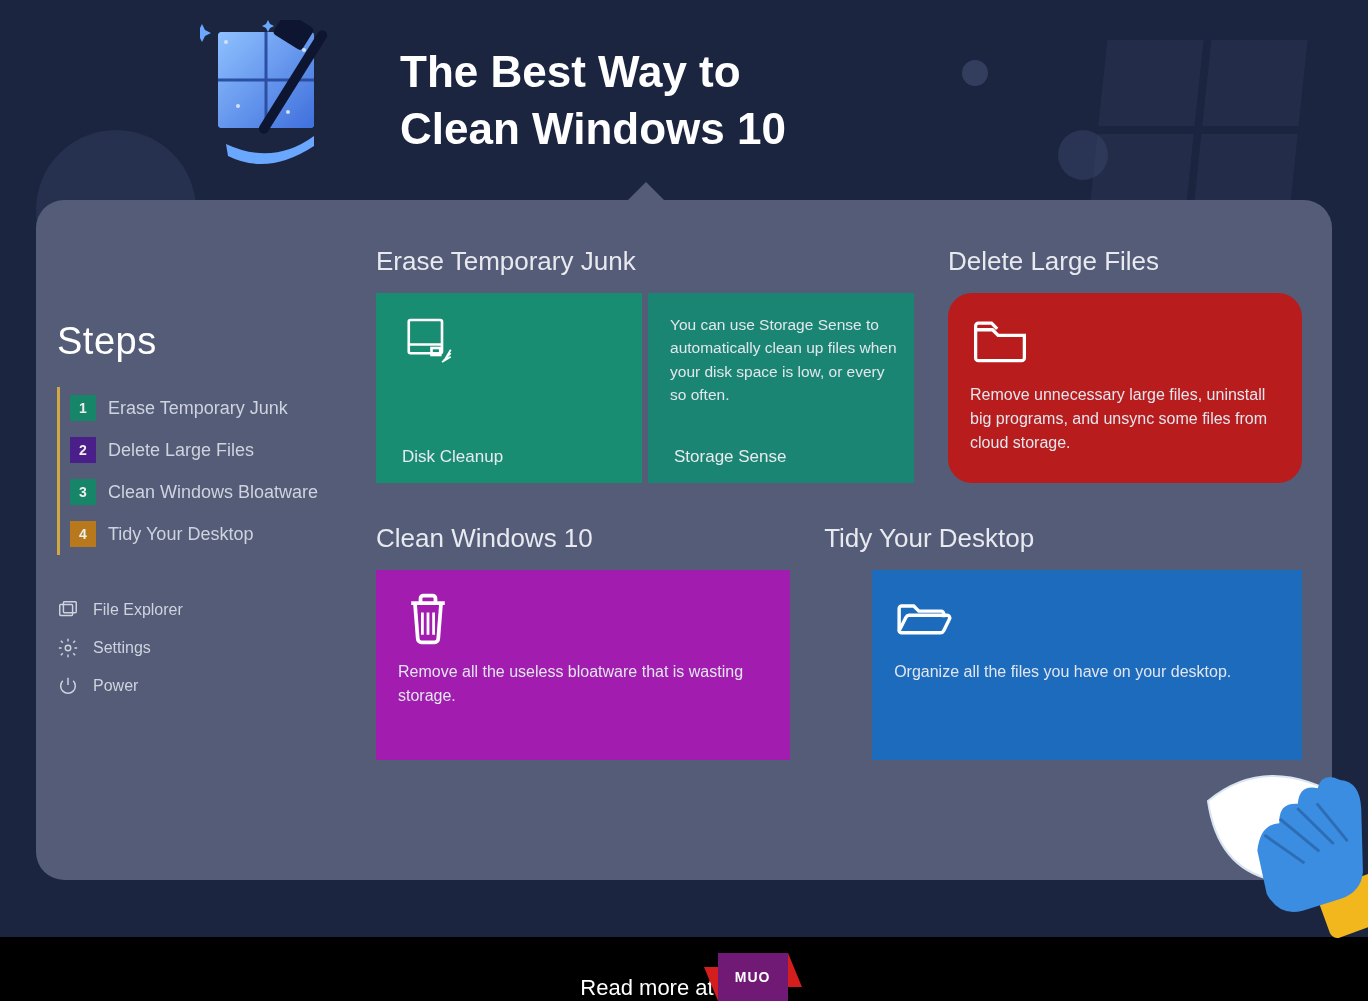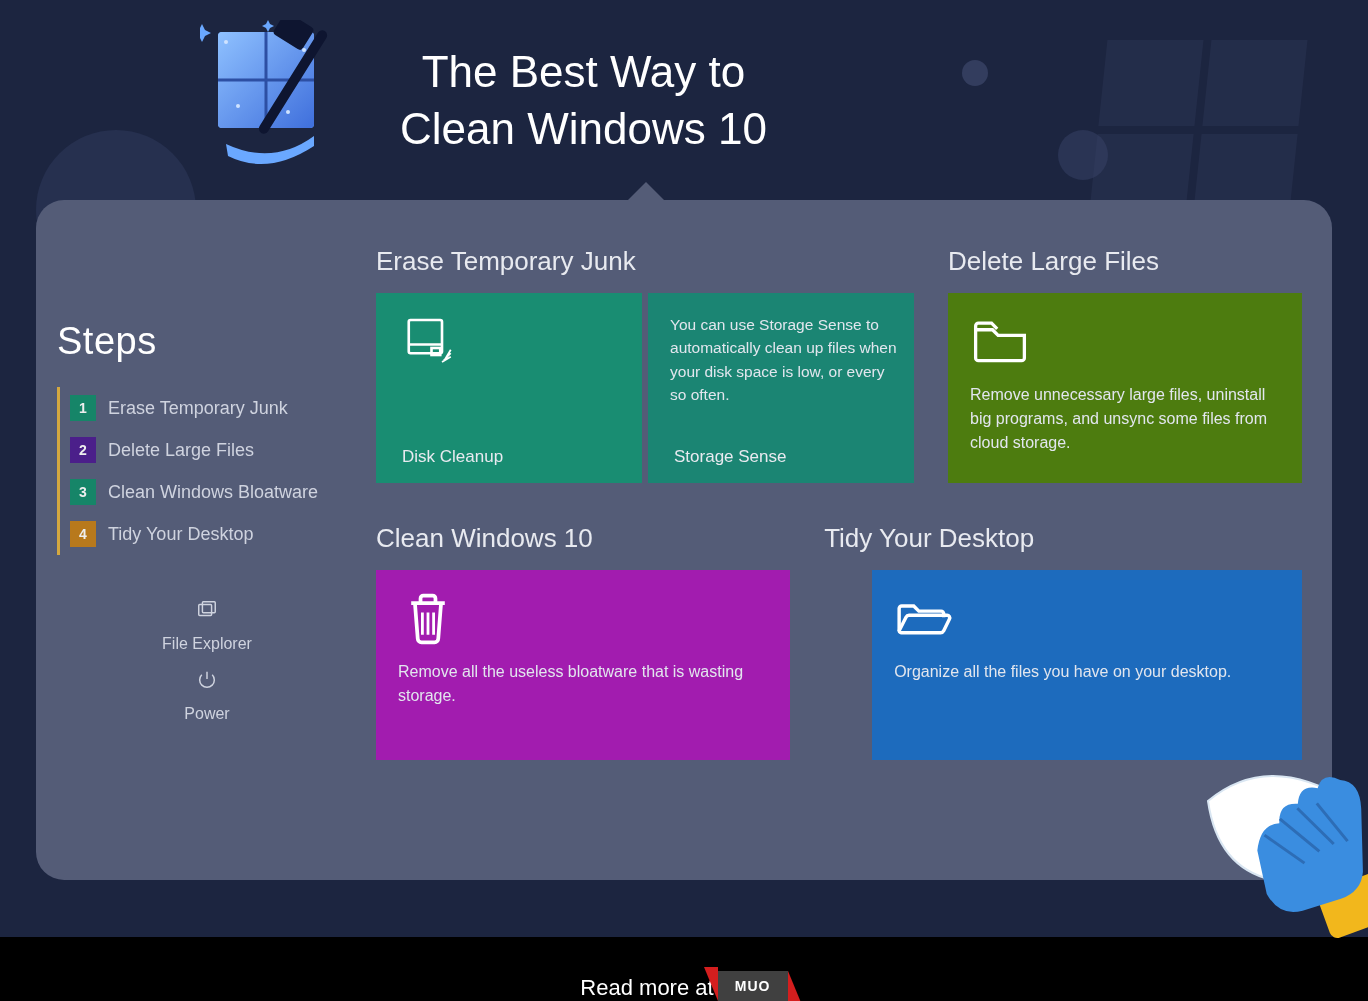--- a/index.html
+++ b/index.html
@@ -18,21 +18,21 @@
 .deco-circle-2 { position:absolute; width:50px; height:50px; border-radius:50%; background:#2a3454; right:260px; top:130px; }
 .deco-circle-3 { position:absolute; width:26px; height:26px; border-radius:50%; background:#333d5e; right:380px; top:60px; }
 
 
 .win-ghost { position:absolute; right:70px; top:40px; width:200px; height:180px; display:grid; grid-template-columns:1fr 1fr; grid-template-rows:1fr 1fr; gap:8px; opacity:.25; transform:skewX(-6deg); }
 .win-ghost span { background:#3b4568; }
 
 
 .header { position:absolute; left:200px; top:20px; display:flex; align-items:center; gap:60px; }
 .header-icon { width:140px; height:160px; position:relative; }
-.header-title { font-size:44px; font-weight:400; line-height:1.3; text-align:center; }
+.header-title { font-size:44px; font-weight:700; line-height:1.3; text-align:left; }
 
 
 .panel {
   position:absolute; left:36px; top:200px; right:36px;
   background:#545c77; border-radius:28px; padding:40px 30px 36px 30px;
   height:680px;
 }
 .panel::before {
   content:""; position:absolute; top:-18px; left:590px;
   border-left:20px solid transparent; border-right:20px solid transparent;
@@ -40,21 +40,21 @@
 }
 
 
 .sidebar { position:absolute; left:21px; top:120px; width:300px; }
 .sidebar h2 { font-size:38px; font-weight:500; margin-bottom:24px; letter-spacing:.5px; }
 .step-list { border-left:3px solid #d4a840; padding-left:10px; }
 .step-item { display:flex; align-items:center; gap:12px; padding:8px 0; font-size:18px; color:#cfd3df; }
 .step-num { width:26px; height:26px; display:flex; align-items:center; justify-content:center; font-size:14px; font-weight:600; color:#eee; }
 .step-num.c1{ background:#168568;} .step-num.c2{ background:#4b1f8a;} .step-num.c3{ background:#168568;} .step-num.c4{ background:#b8791c;}
 .sys-list { margin-top:36px; }
-.sys-item { display:flex; align-items:center; gap:14px; padding:8px 0; font-size:16px; color:#cfd3df;flex-direction:column; }
+.sys-item { display:flex; align-items:center; gap:14px; padding:8px 0; font-size:16px; color:#cfd3df; }
 .sys-item svg { width:22px; height:22px; }
 .section-title { font-size:26px; font-weight:500; color:#e8eaf0; margin-bottom:14px; }
 .card-row { display:flex; gap:6px; }
 .card { padding:20px 16px 20px 22px; color:#e8eaf0; height:190px; position:relative; }
 .card .card-body { font-size:16px; line-height:1.5; color:#e2e6ee; }
 .card .card-label { position:absolute; left:26px; bottom:16px; font-size:17px; }
 .card svg { width:60px; height:56px; margin-bottom:14px; }
 
 
 .cards {
@@ -65,21 +65,21 @@
 .col { display:flex; flex-direction:column; }
 .col .section-title { margin-bottom:16px; }
 
 .col-erase { flex:1.52; }
 .col-large { flex:1; }
 .col-clean { flex:1.3; }
 .col-tidy { flex:1.5; }
 
 .teal { background:#198d72; }
 .teal2 { background:#1b8573; }
-.green { background:#4d7c0f; }
+.green { background:#b91c1c;border-radius:24px; }
 .gray { background:#a21caf; }
 .blue { background:#1d6bbd;margin-left:48px; }
 
 .disk-card, .sense-card { width:50%; }
 .sense-card .card-body { font-size:15.5px; }
 .large-card .card-body, .clean-card .card-body, .tidy-card .card-body { margin-top:0; }
 .large-card svg, .clean-card svg, .tidy-card svg { stroke:#fff; }
 
 .icon-block { height:70px; display:flex; align-items:center; }
 
@@ -88,21 +88,21 @@
   position:absolute; right:-40px; bottom:50px; width:260px; height:190px; z-index:5;
 }
 
 
 .footer {
   position:absolute; left:0; right:0; bottom:0; height:64px; background:#000;
   display:flex; align-items:flex-end; justify-content:center; gap:4px;
 }
 .footer-text { font-size:22px; color:#fff; }
 .muo-badge {
-  width:70px; height:30px; background:#404040; position:relative;
+  width:70px; height:48px; background:#701a75; position:relative;
   display:flex; align-items:center; justify-content:center;
   font-family: Arial, sans-serif; font-weight:700; font-size:14px; letter-spacing:1px;
 }
 .muo-badge::after{
   content:""; position:absolute; right:-14px; top:0; width:0; height:0;
   border-top:34px solid transparent; border-left:14px solid #d41e1e;
 }
 .muo-badge::before{
   content:""; position:absolute; left:-14px; bottom:0; width:0; height:0;
   border-bottom:34px solid transparent; border-right:14px solid #d41e1e;
@@ -179,20 +179,27 @@
     <div class="sys-list">
       <div class="sys-item">
         <svg viewBox="0 0 24 24" fill="none" stroke="#cfd3df" stroke-width="1.6">
           <rect x="3" y="6" width="14" height="12" rx="1"></rect>
             <rect x="7" y="3" width="14" height="12" rx="1"></rect>
         </svg>
         <span>File Explorer</span>
       </div>
       <div class="sys-item">
         <svg viewBox="0 0 24 24" fill="none" stroke="#cfd3df" stroke-width="1.6">
+          <circle cx="12" cy="12" r="3"></circle>
+          <path d="M12 2v3M12 19v3M4.2 4.2l2.1 2.1M17.7 17.7l2.1 2.1M2 12h3M19 12h3M4.2 19.8l2.1-2.1M17.7 6.3l2.1-2.1"></path>
+        </svg>
+        <span>Settings</span>
+      </div>
+      <div class="sys-item">
+        <svg viewBox="0 0 24 24" fill="none" stroke="#cfd3df" stroke-width="1.6">
           <path d="M12 3v8"></path>
             <path d="M6.3 6.3a8 8 0 1 0 11.4 0"></path>
         </svg>
         <span>Power</span>
       </div>
     </div>
   </div>
 
   <div class="cards">
     <div class="row1">

